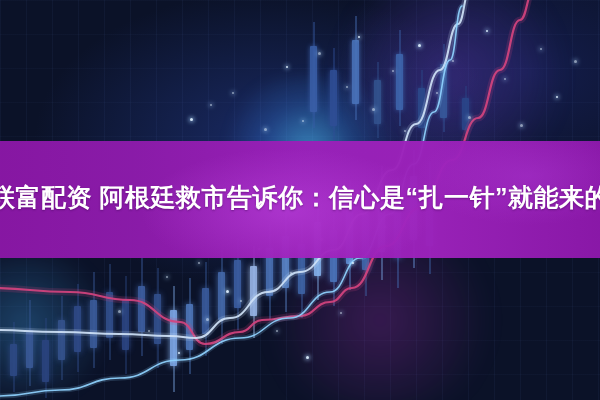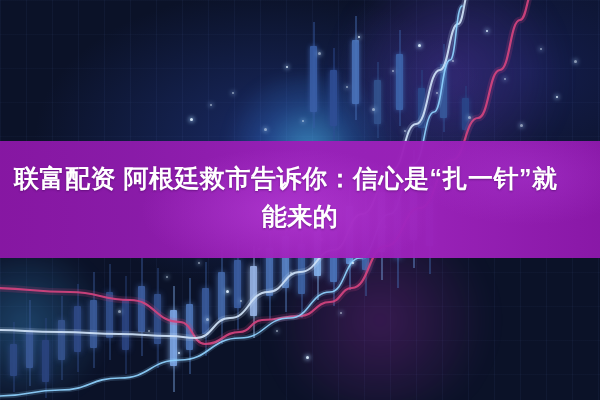--- a/index.html
+++ b/index.html
@@ -140,21 +140,21 @@
     pointer-events: none;
   }
 
   .headline {
     position: absolute;
     left: 0;
     top: 141px;
     width: 600px;
     height: 112px;
     display: flex;
-    flex-direction: column;
+    flex-direction: row;
     align-items: center;
     justify-content: center;
     box-sizing: border-box;
     padding: 8px 14px;
   }
   .headline-line {
     color: #ffffff;
     font-weight: 700;
     font-size: 25px;
     line-height: 38px;

